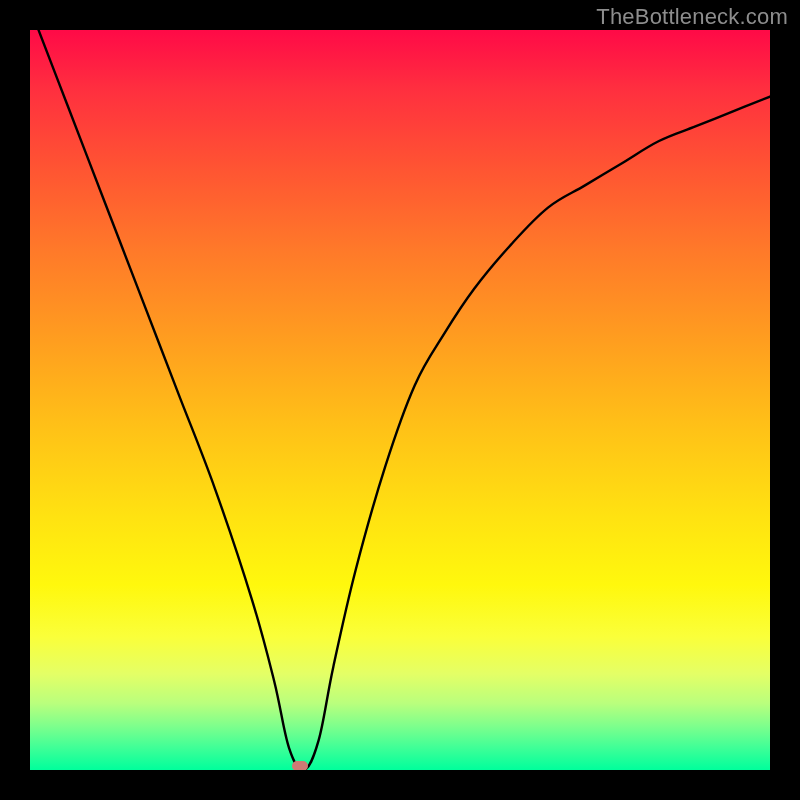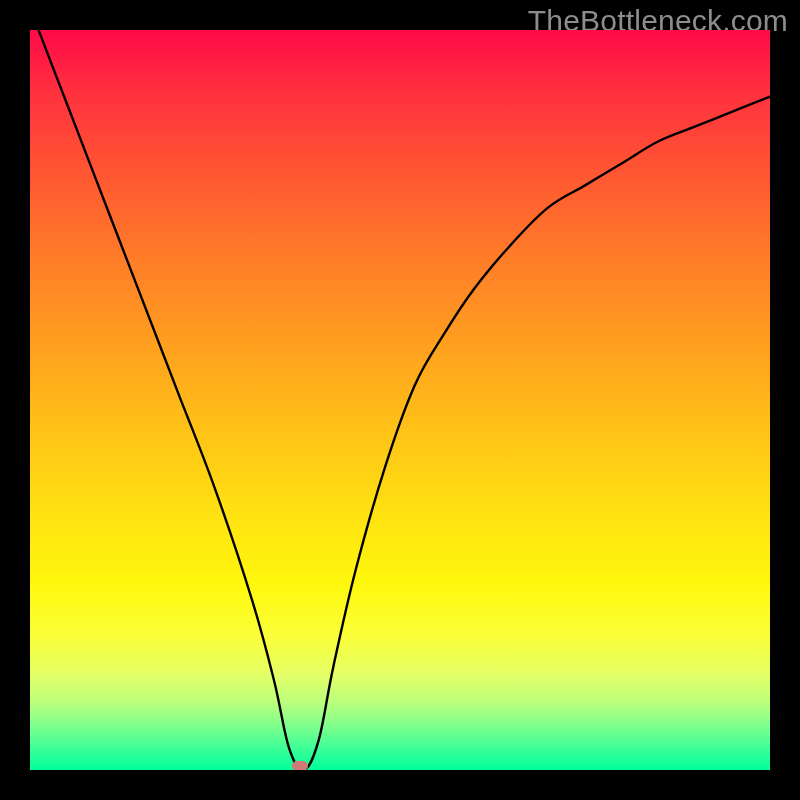--- a/index.html
+++ b/index.html
@@ -56,21 +56,21 @@
     height: 10px;
     border-radius: 5px;
     background: #cf7a74;
     transform: translate(-50%, -50%);
   }
   .watermark {
     position: absolute;
     top: 4px;
     right: 12px;
     color: #8d8d8d;
-    font-size: 30px;
+    font-size: 22px;
     letter-spacing: 0.2px;
     font-weight: 500;
   }
 </style>
 </head>
 <body>
 
 <div class="watermark">TheBottleneck.com</div>
 
 <div class="frame">

